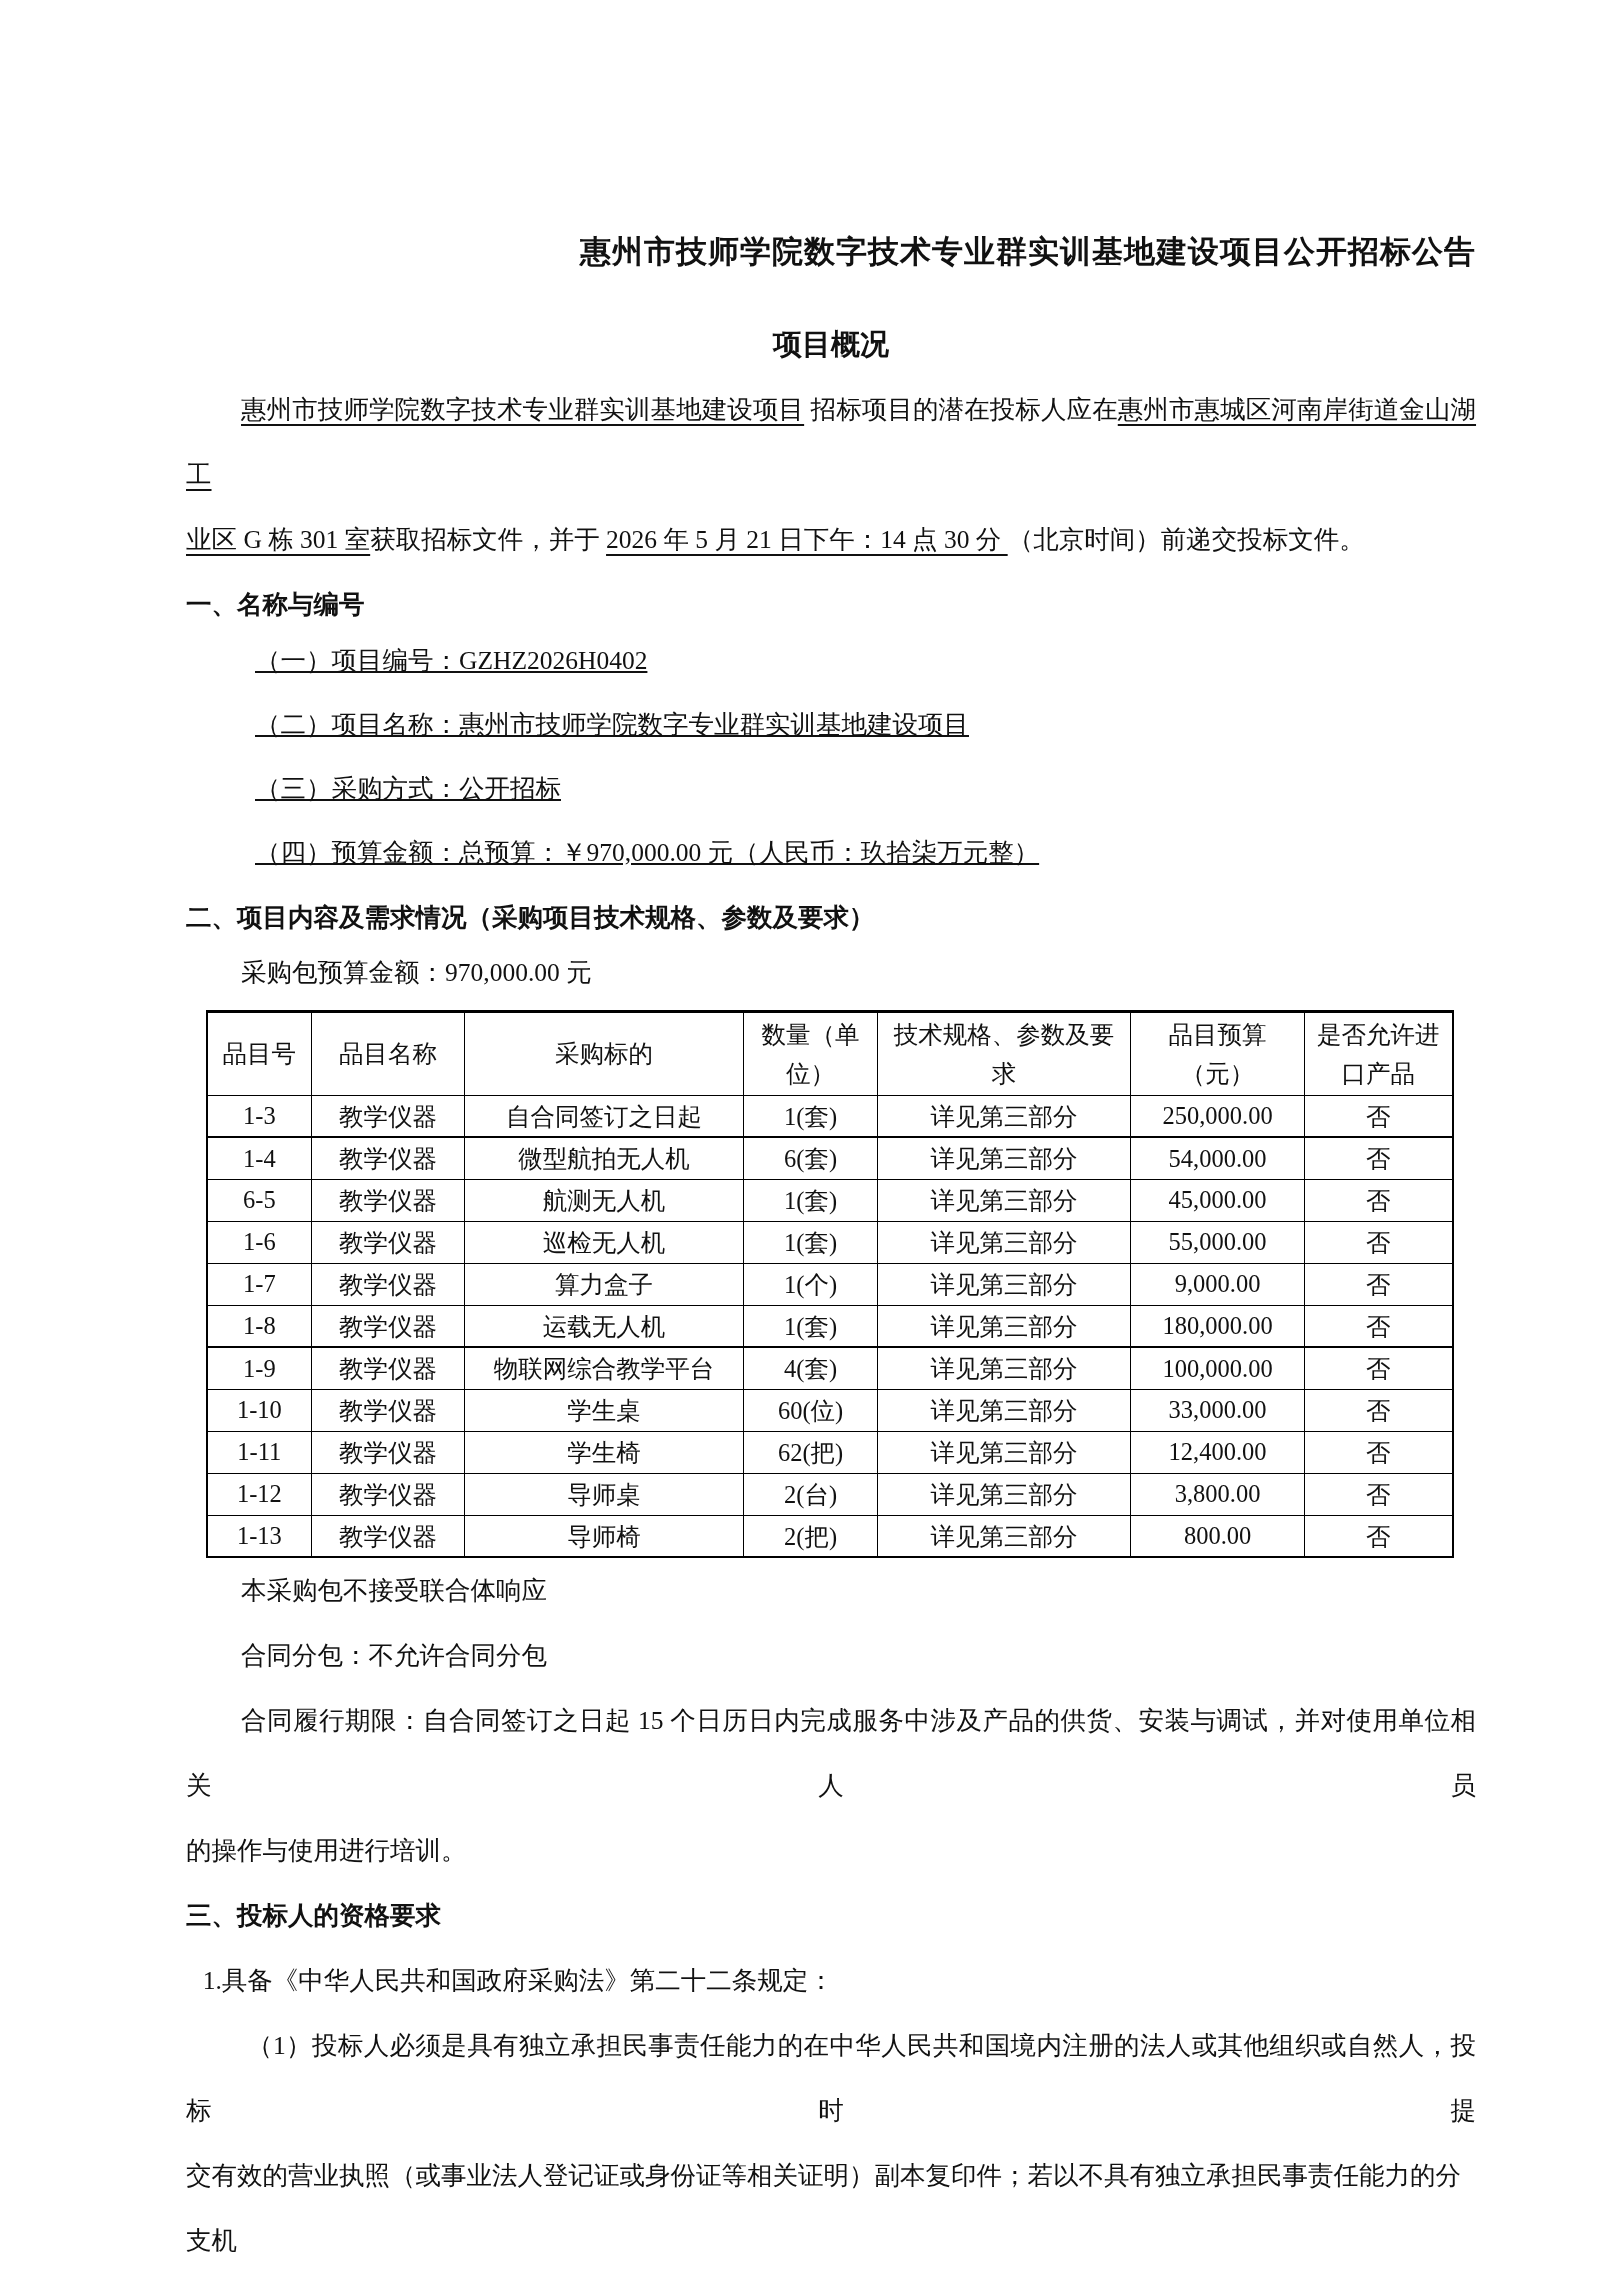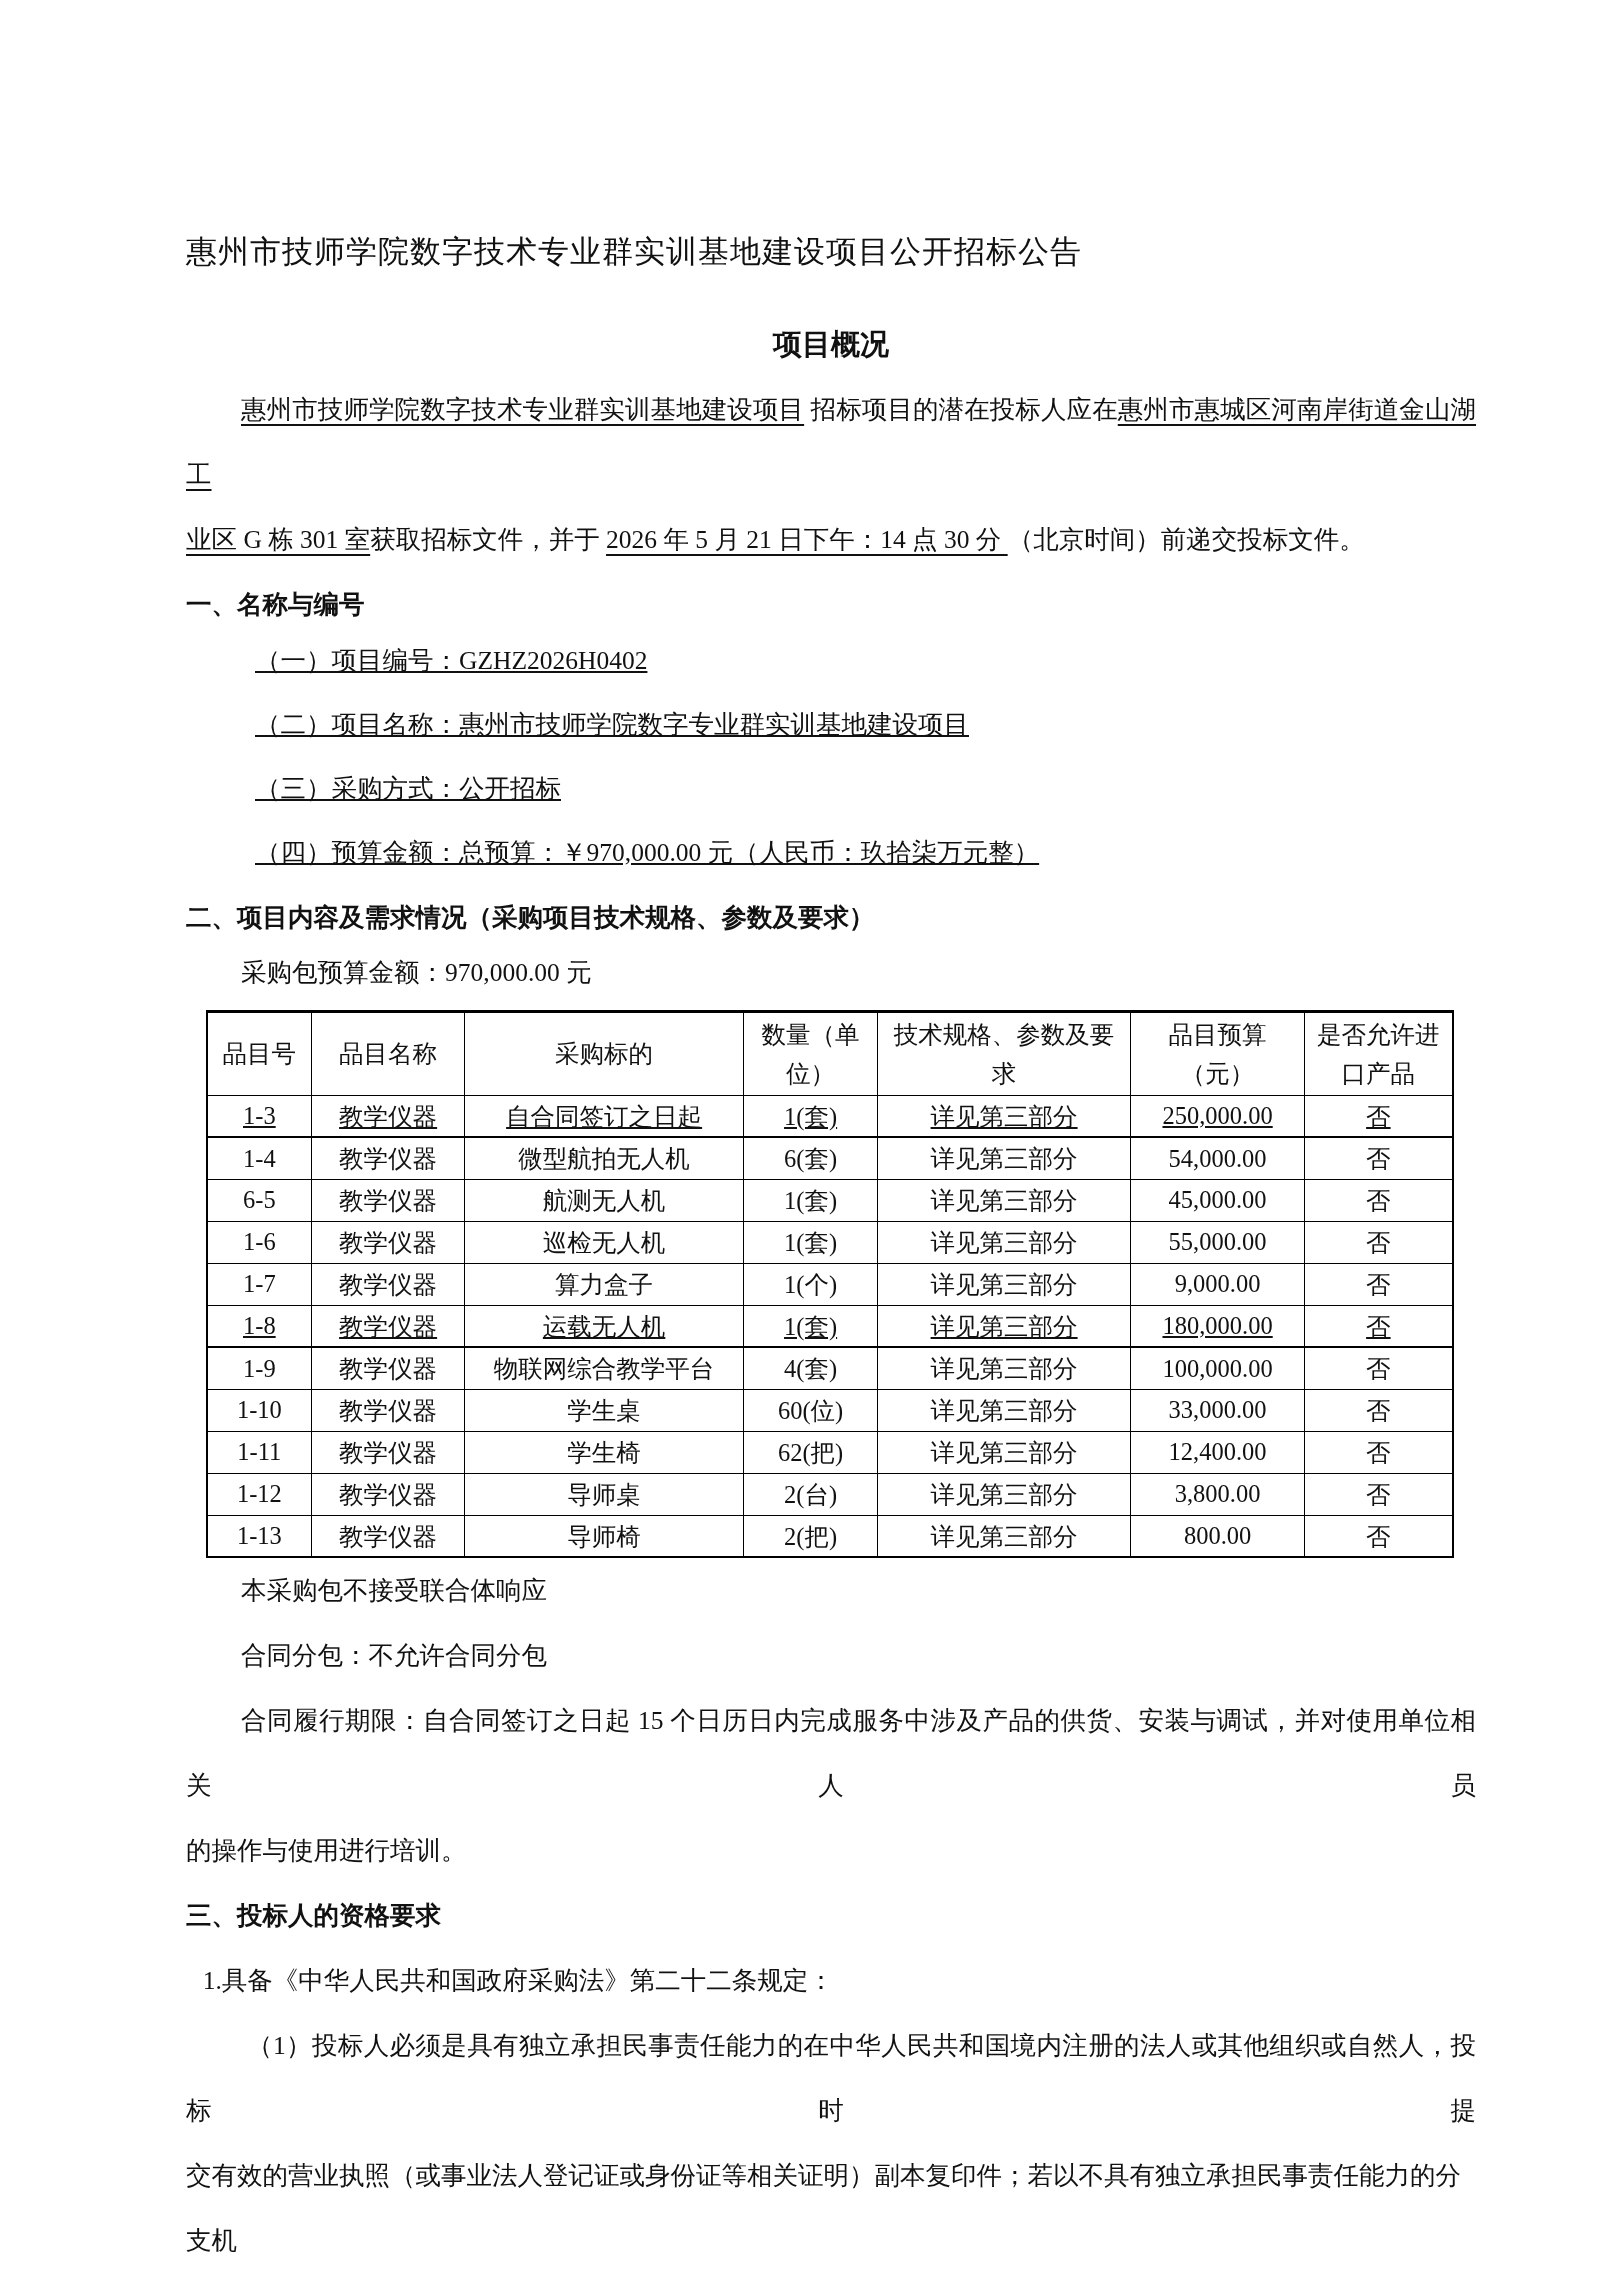--- a/index.html
+++ b/index.html
@@ -10,21 +10,21 @@
     width: 1621px; height: 2293px;
     margin: 0 auto;
     background: #ffffff;
     color: #111111;
     overflow: hidden;
     padding: 0 145px 0 186px;
   }
   .doc-title {
     margin-top: 232px;
     font-size: 31px; line-height: 39px;
-    font-weight: normal; text-align: left;
+    font-weight: bold; text-align: right;
     letter-spacing: 1px;
   }
   .doc-subtitle {
     margin-top: 56px;
     font-size: 29px; line-height: 35px;
     font-weight: bold; text-align: center;
   }
   .line {
     font-size: 25.5px; line-height: 65px;
     text-align: left;
@@ -51,21 +51,21 @@
   .items-table th, .items-table td {
     border: 1px solid #000;
     text-align: center; vertical-align: middle;
     font-size: 24.5px; font-weight: normal;
     padding: 0 5.9px; overflow: hidden;
   }
   .items-table thead th { height: 84px; line-height: 39px; }
   .items-table tbody tr { height: 42px; }
   .items-table tbody tr.tall { height: 61px; }
   .items-table tbody tr.tall td { vertical-align: top; padding-top: 5.9px; line-height: 33px; }
-  .items-table tbody tr.thick-bottom td { border-bottom-width: 2.9px; text-decoration: underline; }
+  .items-table tbody tr.thick-bottom td { border-bottom-width: 2.9px; }
 </style>
 </head>
 <body>
 
 <div class="page">
 
   <h1 class="doc-title">惠州市技师学院数字技术专业群实训基地建设项目公开招标公告</h1>
 
   <div class="doc-subtitle">项目概况</div>
 

